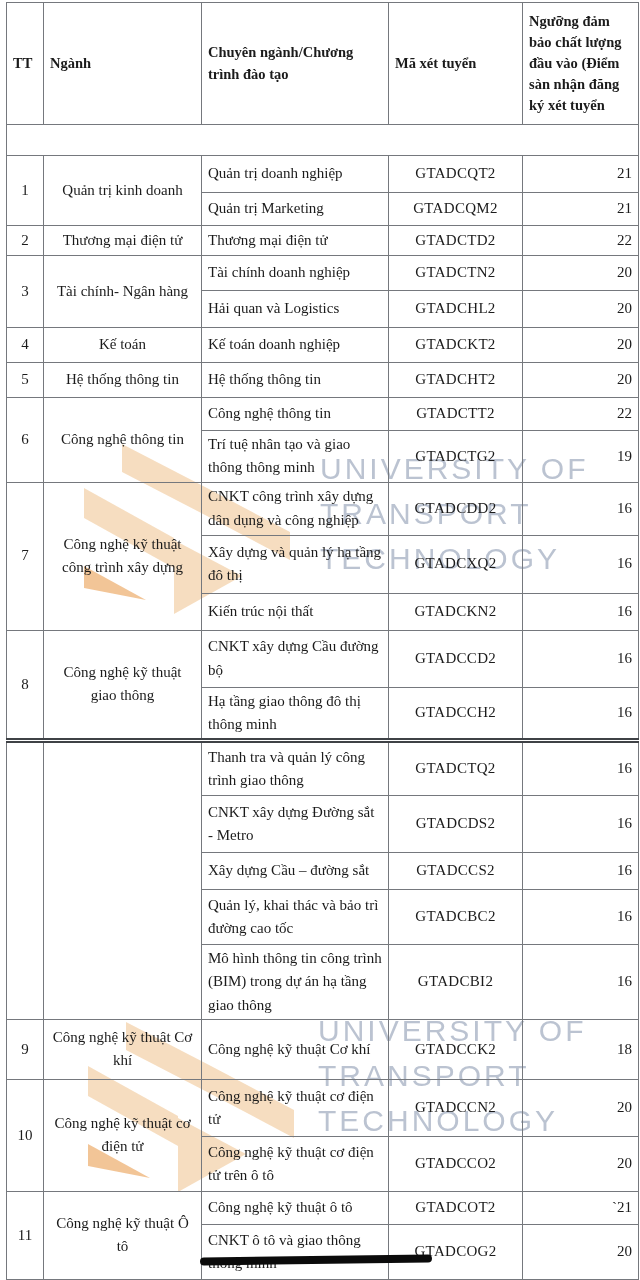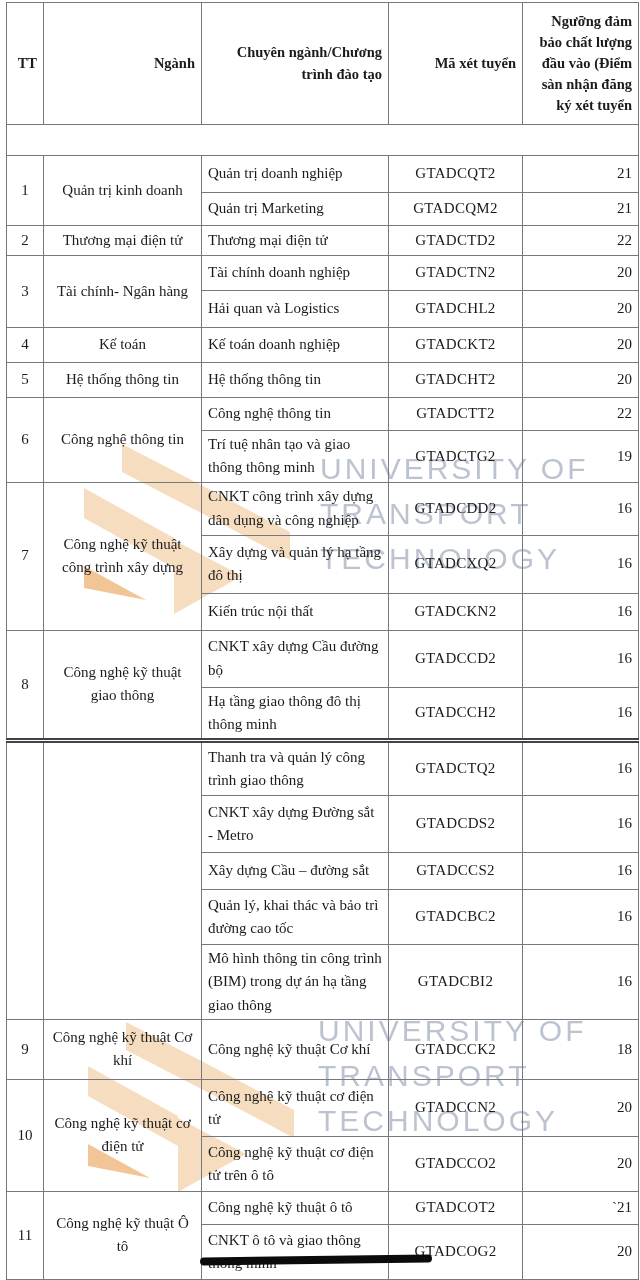--- a/index.html
+++ b/index.html
@@ -48,21 +48,21 @@
   table.adm th, table.adm td{
     border:1px solid #75787d;
     padding:2px 6px;
     vertical-align:middle;
     background:transparent;
     font-size:15px;
     line-height:1.55;
   }
   table.adm th{
     font-weight:bold;
-    text-align:right;
+    text-align:left;
     font-size:14.5px;
     line-height:1.45;
   }
   th.th-threshold{font-size:13px;line-height:1.5;padding:2px 3px;}
   td.band{
     background:#1e3a5e;
     color:#ffffff;
     font-weight:bold;
     text-align:center;
     font-size:15px;

